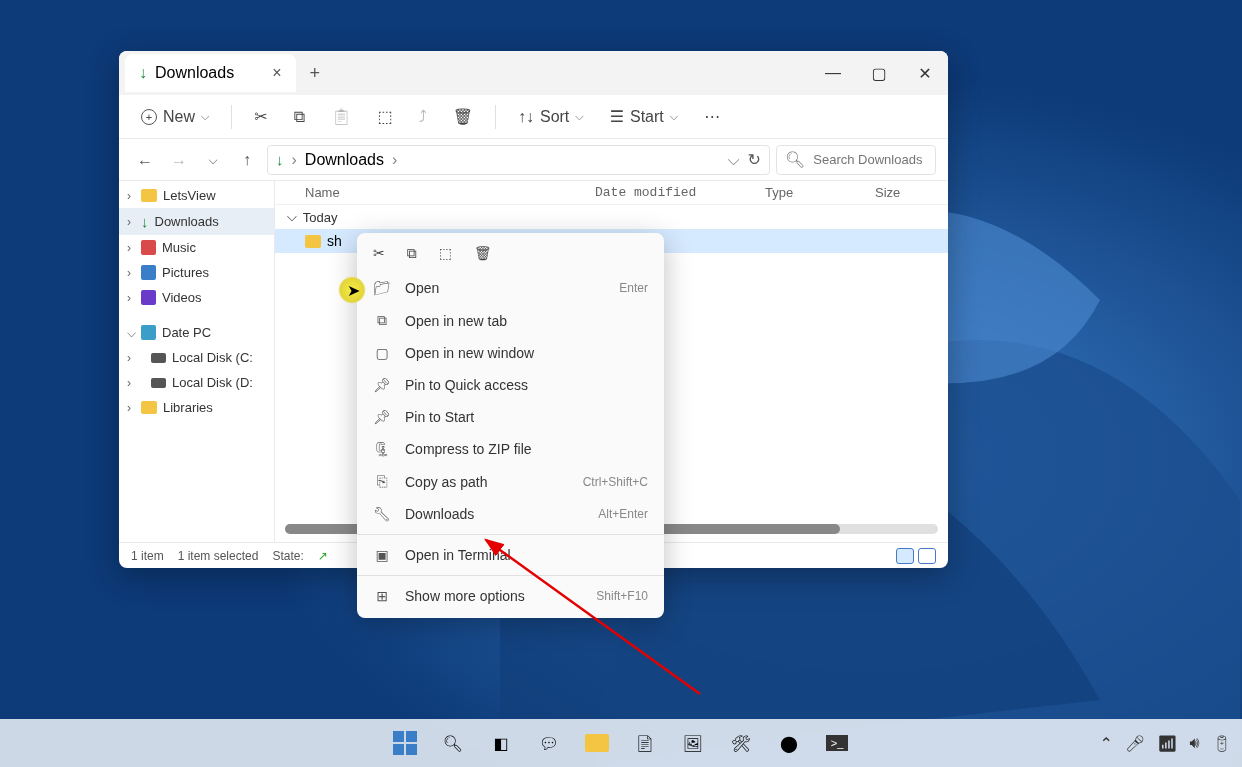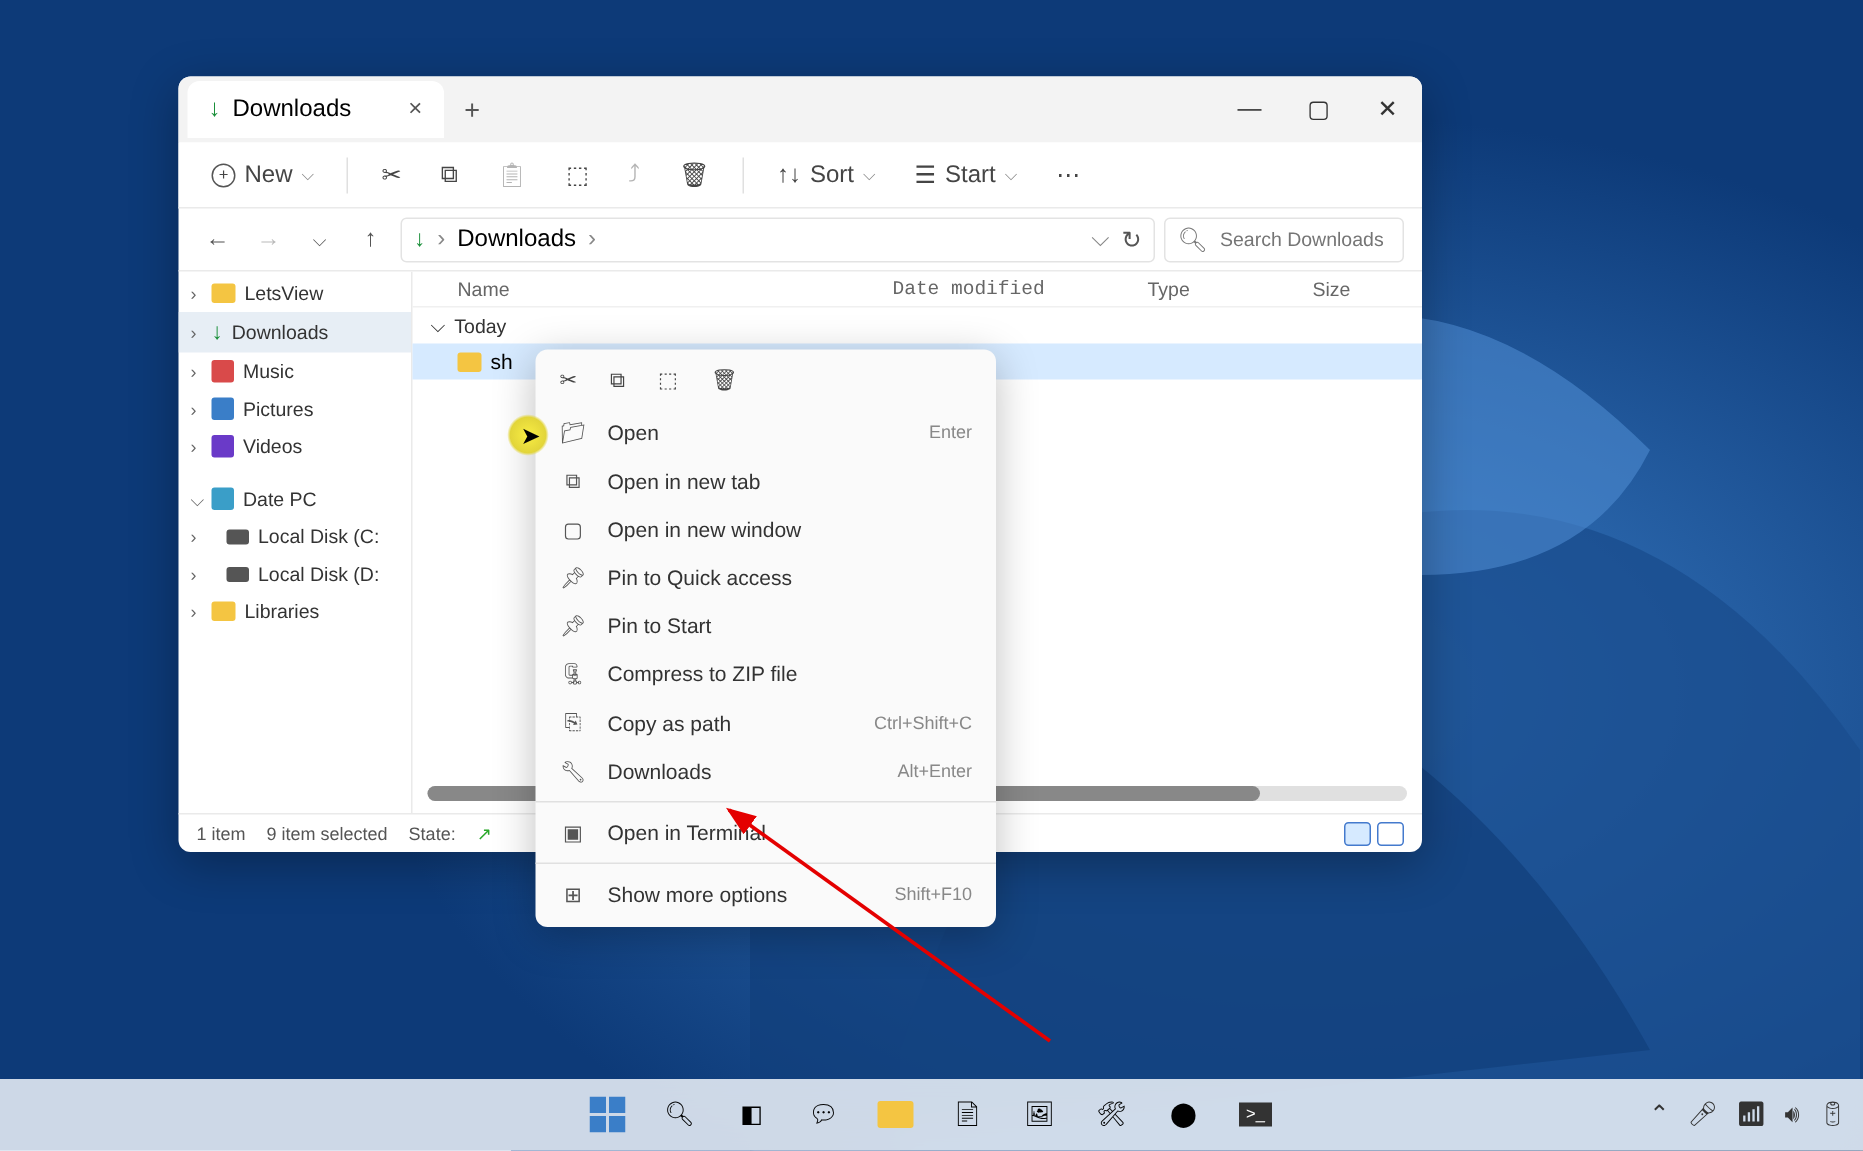--- a/index.html
+++ b/index.html
@@ -253,21 +253,21 @@
         <div class="c3">File folder</div>
       </div>
       <div style="position:absolute;left:10px;right:10px;bottom:8px;height:10px;background:#e0e0e0;border-radius:5px">
         <div style="height:100%;width:85%;background:#888;border-radius:5px"></div>
       </div>
     </div>
   </div>
 
   <div class="statusbar">
     <span>1 item</span>
-    <span>9 item selected</span>
+    <span>1 item selected</span>
     <span>State:</span>
     <span style="color:#2aa82a">↗</span>
     <div class="viewsbtns">
       <div class="on"></div>
       <div></div>
     </div>
   </div>
 </div>
 
 <div class="contextmenu">

